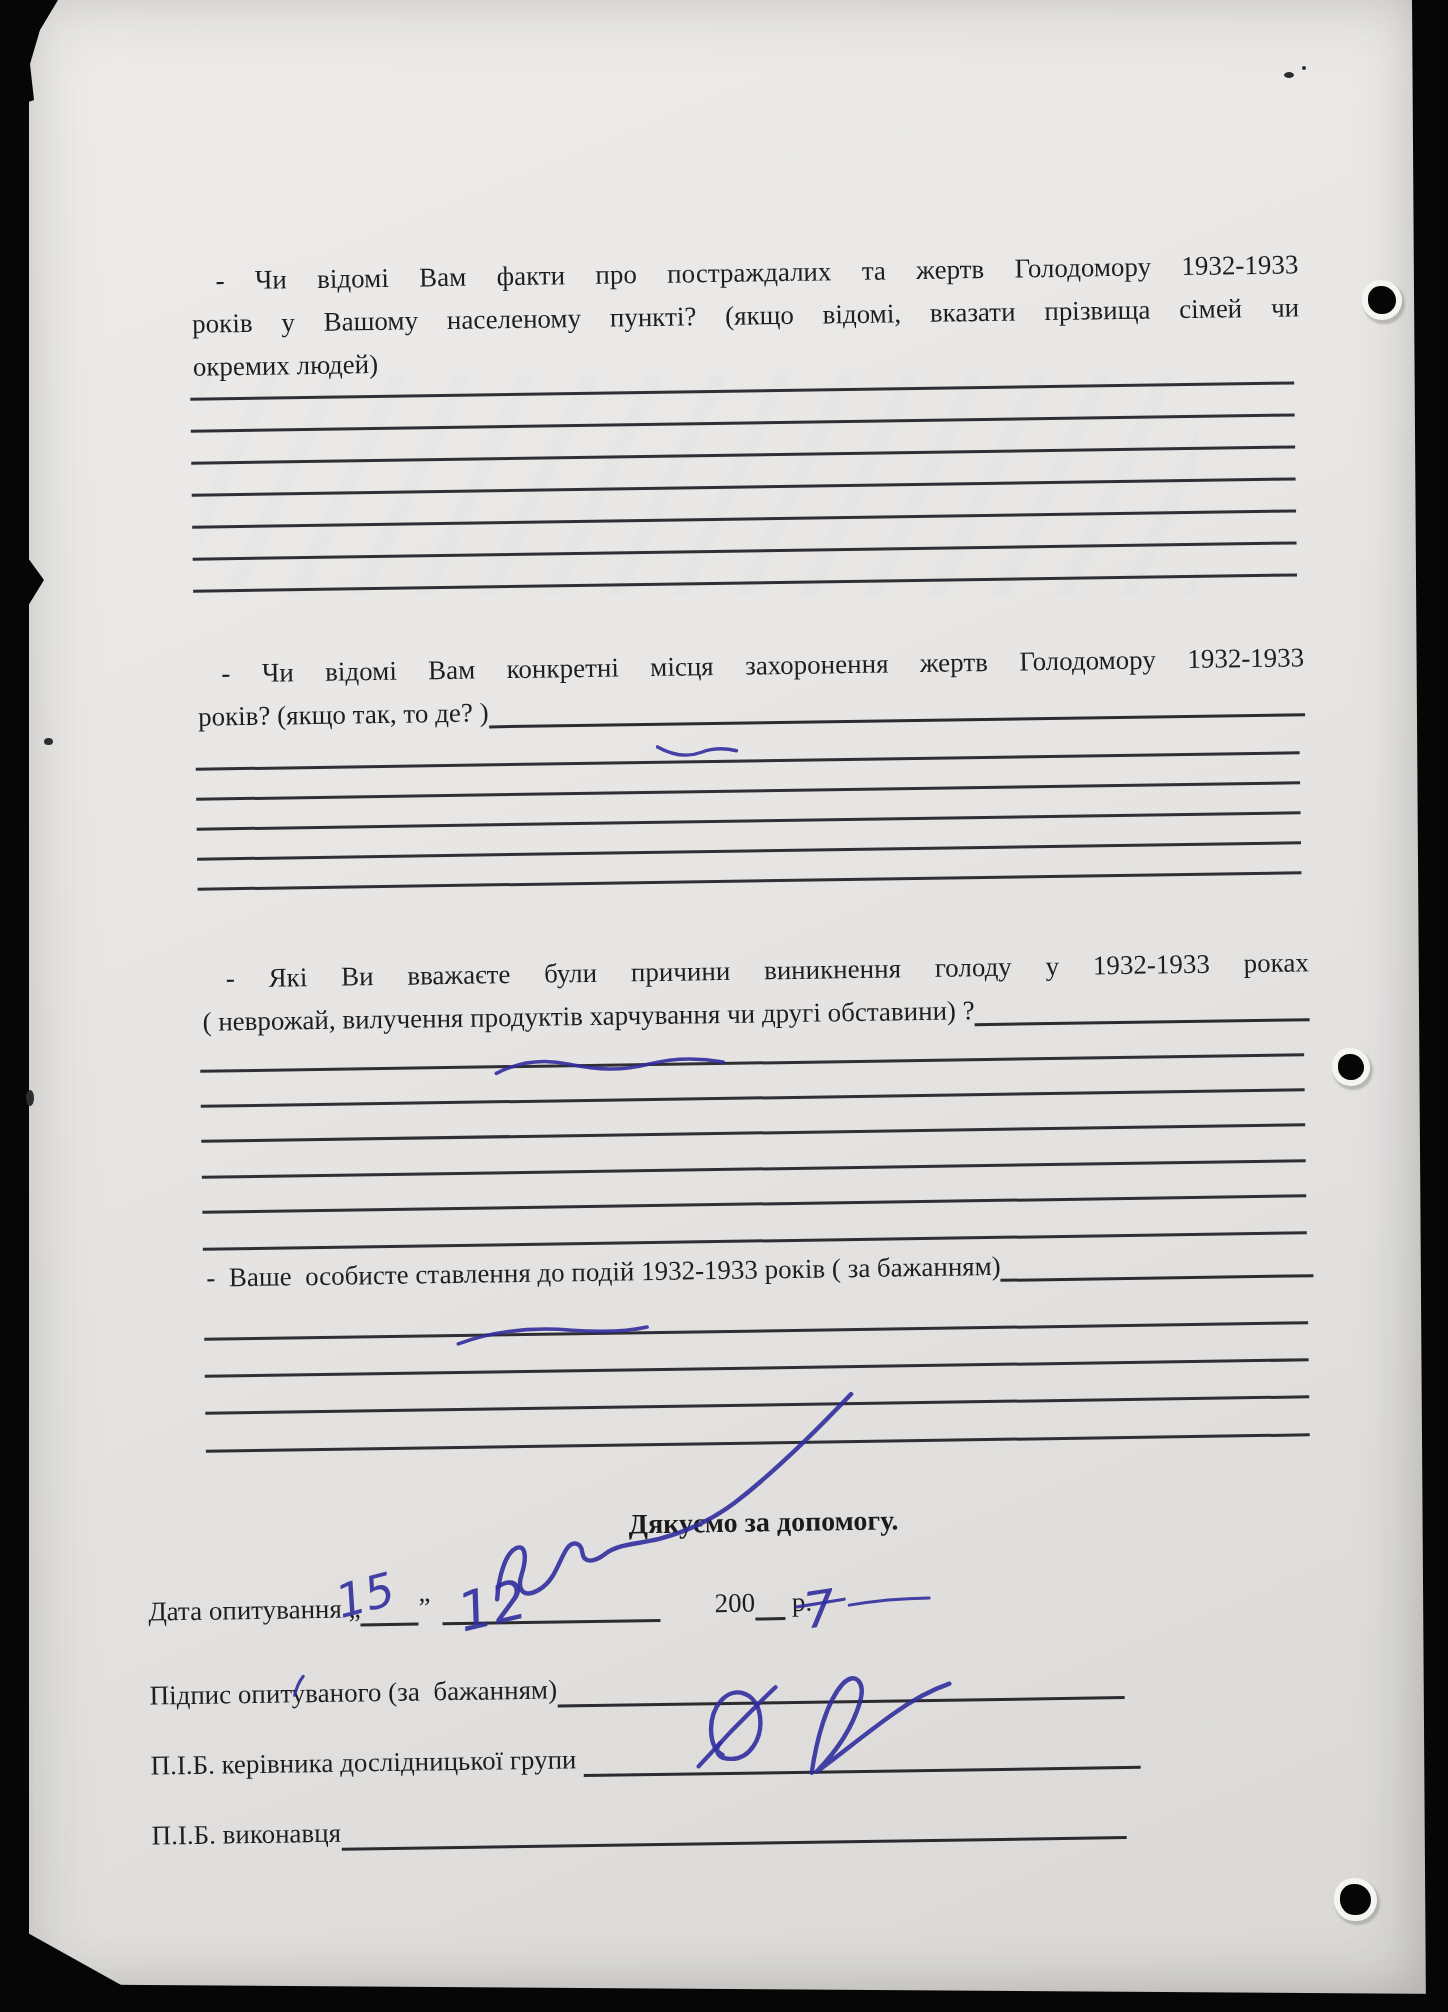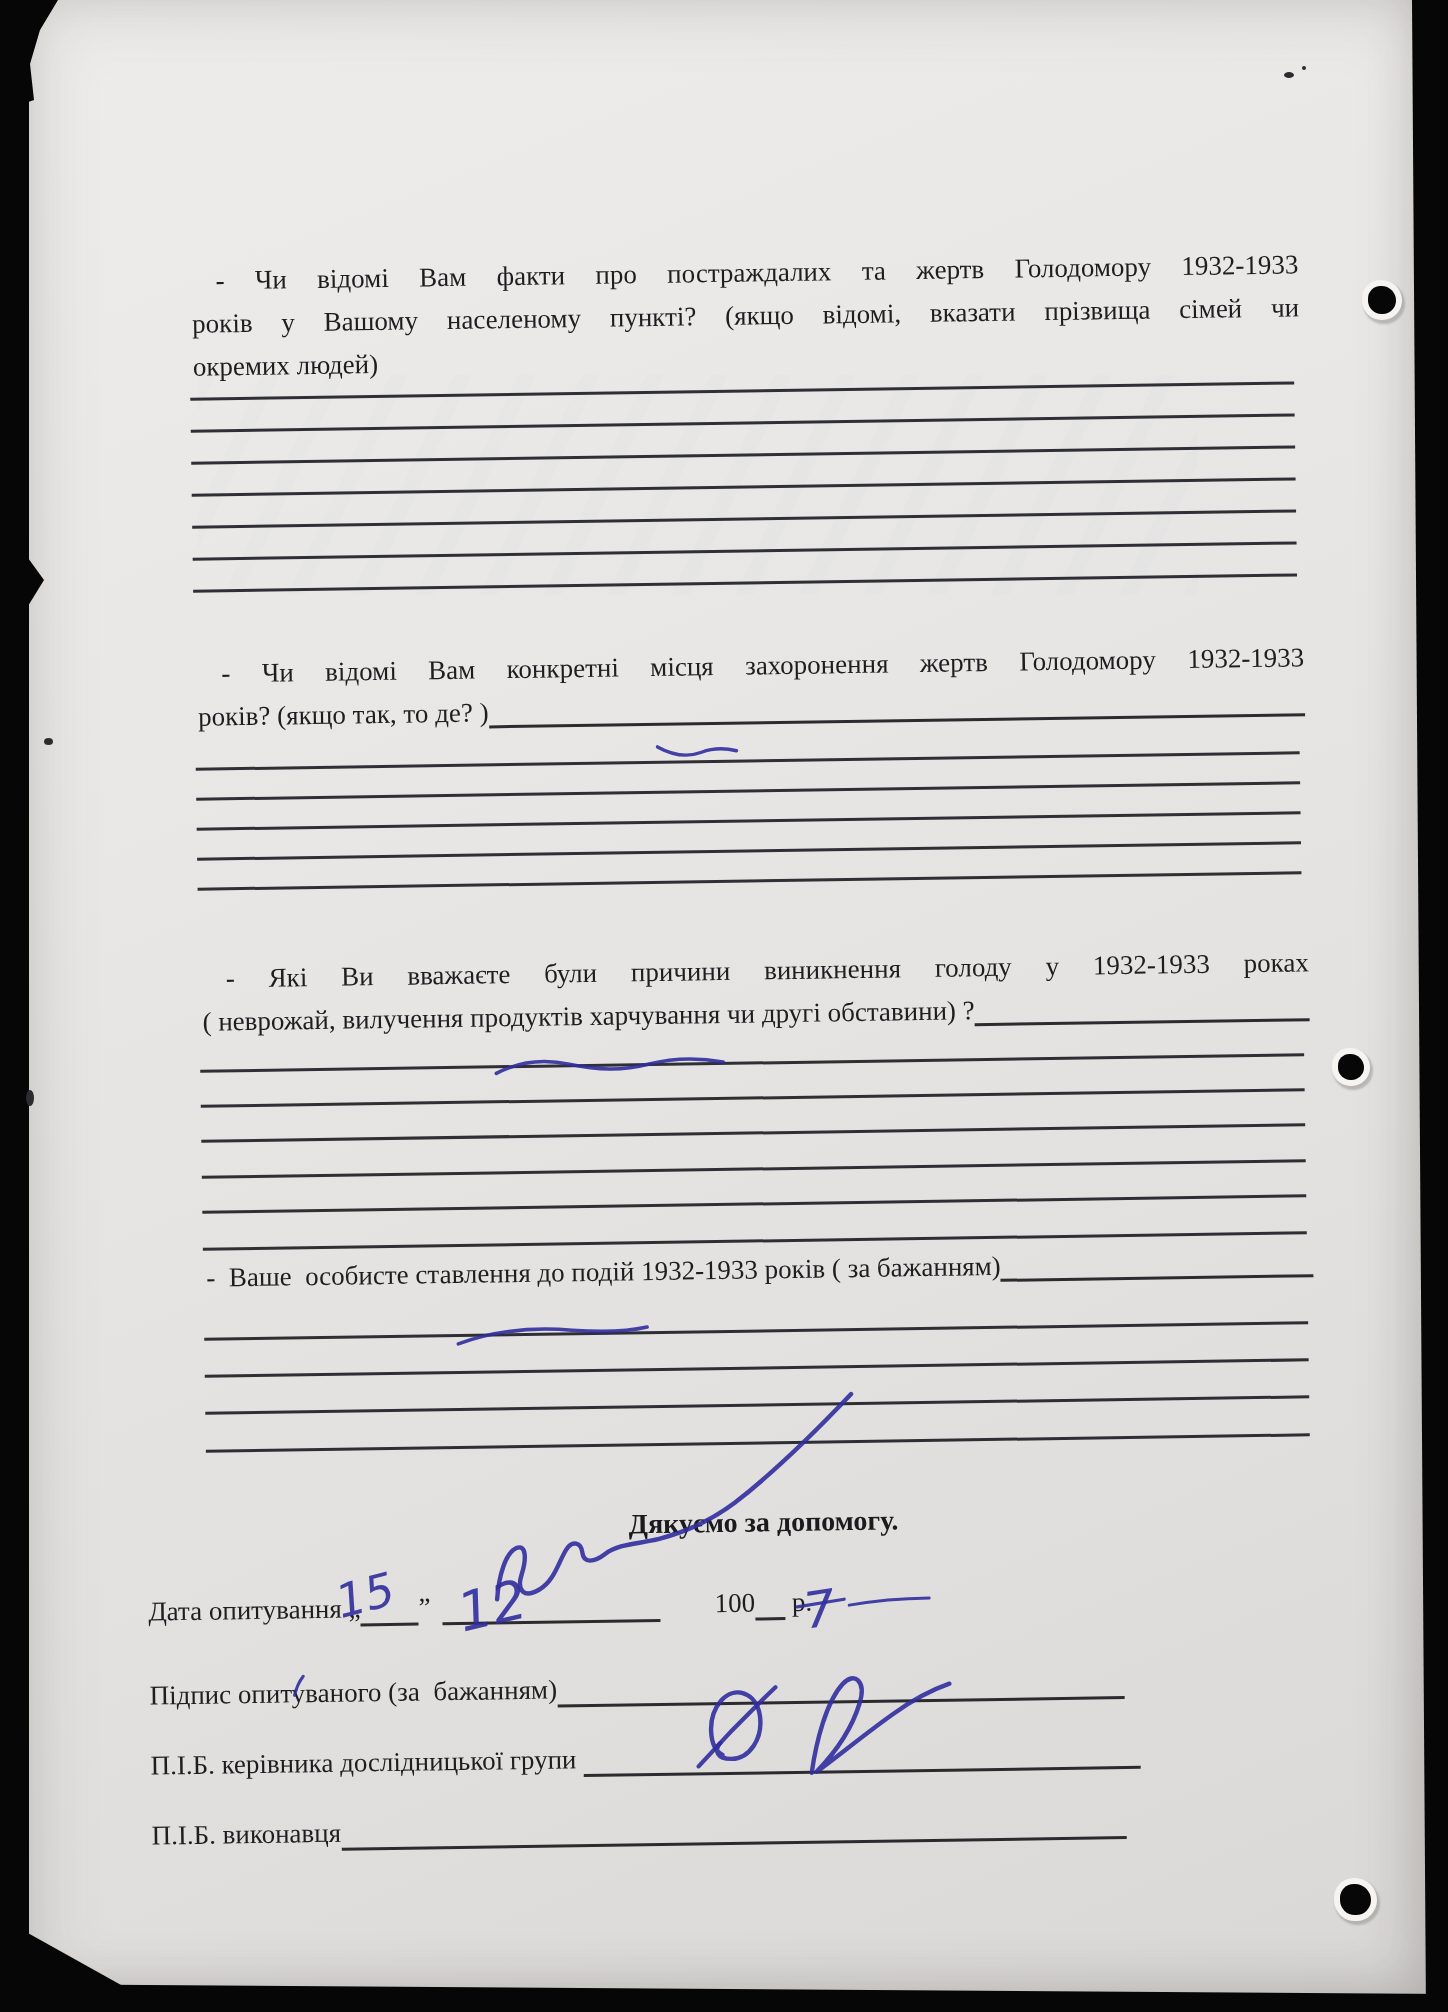--- a/index.html
+++ b/index.html
@@ -110,21 +110,21 @@
     <div class="rule" style="top:1442px"></div>
 
     <div class="thanks">Дякуємо за допомогу.</div>
 
     <div class="frow" style="left:140px;top:1580px;width:800px">
       <span class="lbl">Дата опитування </span>
       <span class="lbl">„</span>
       <span class="fline" style="width:58px"></span>
       <span class="lbl">”</span>
       <span class="fline" style="width:218px;margin-left:12px"></span>
-      <span class="lbl" style="margin-left:54px">100</span>
+      <span class="lbl" style="margin-left:54px">200</span>
       <span class="fline" style="width:30px"></span>
       <span class="lbl"> р.</span>
     </div>
 
     <div class="frow" style="left:140px;top:1664px;width:975px">
       <span class="lbl">Підпис опитуваного (за  бажанням)</span>
       <span class="fline grow"></span>
     </div>
 
     <div class="frow" style="left:140px;top:1734px;width:990px">

